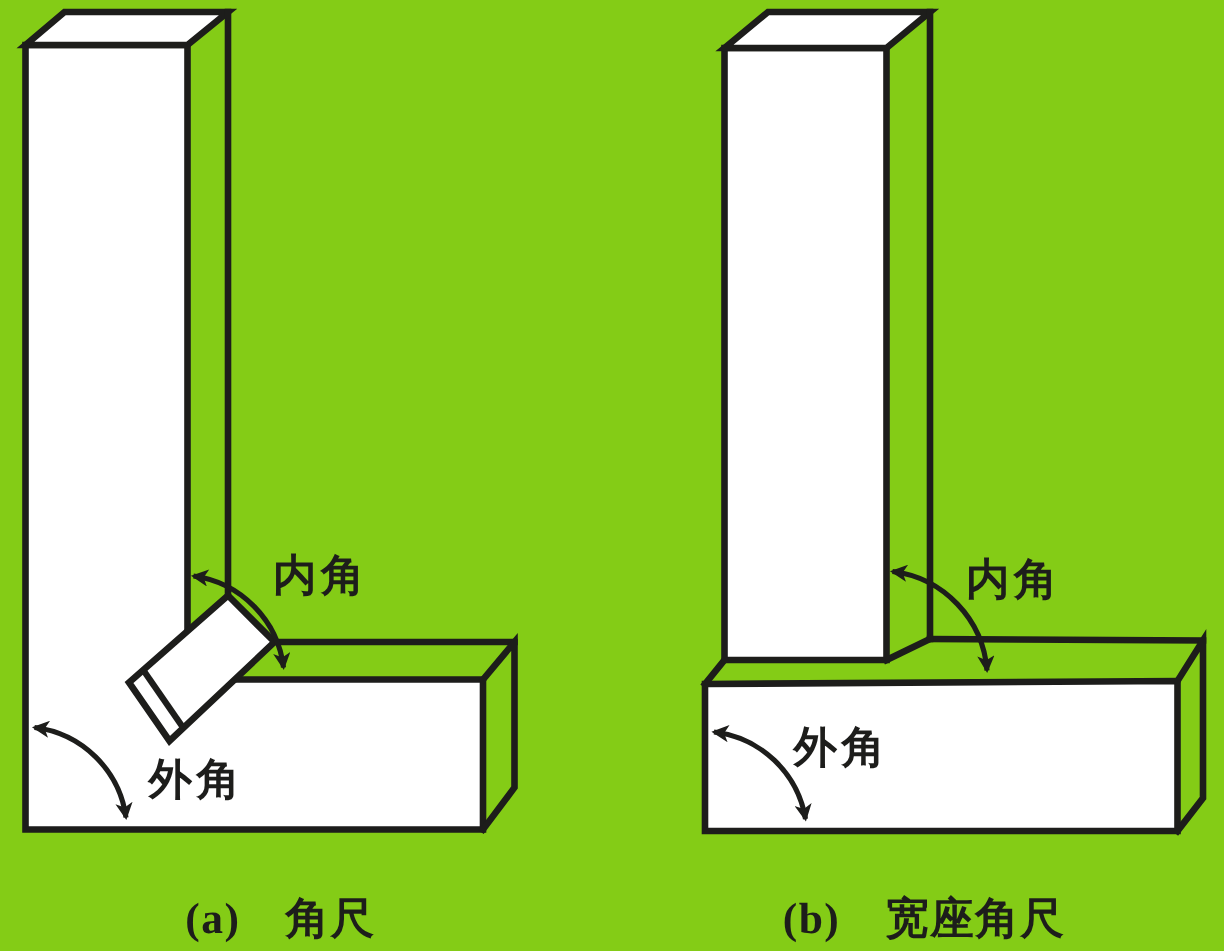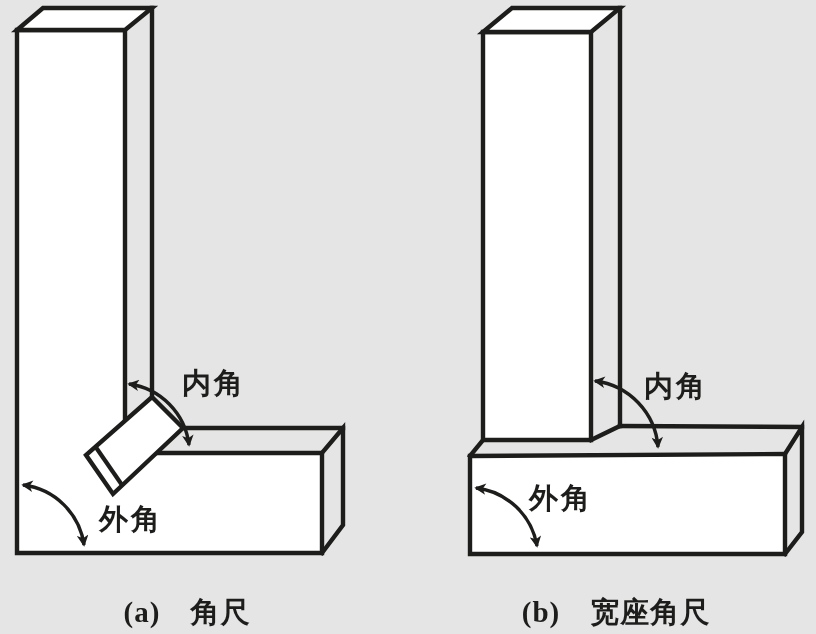--- a/index.html
+++ b/index.html
@@ -1,17 +1,17 @@
 <!DOCTYPE html>
 <html><head>
 <meta charset="utf-8">
 <style>
   html,body{margin:0;padding:0;}
   body{background:#ffffff;font-family:"Liberation Serif", serif;}
-  .stage{position:relative;width:816px;height:634px;background:#e5e5e5;overflow:hidden;}
+  .stage{position:relative;width:816px;height:634px;background:#84cc16;overflow:hidden;}
   svg{display:block;}
   .face{fill:#ffffff;stroke:#1d1d1b;stroke-width:4.4;stroke-linejoin:miter;stroke-miterlimit:6;}
   .edge{fill:none;stroke:#1d1d1b;stroke-width:4.4;stroke-linejoin:miter;stroke-linecap:square;stroke-miterlimit:6;}
   .thin{fill:none;stroke:#1d1d1b;stroke-width:4.2;stroke-linecap:butt;}
   .arc{fill:none;stroke:#1d1d1b;stroke-width:3.4;}
   .lbl{fill:#1d1d1b;font-weight:700;font-size:29px;letter-spacing:3px;}
   .cap{fill:#1d1d1b;font-weight:700;font-size:29px;letter-spacing:1px;}
 </style>
 </head>
 <body>

